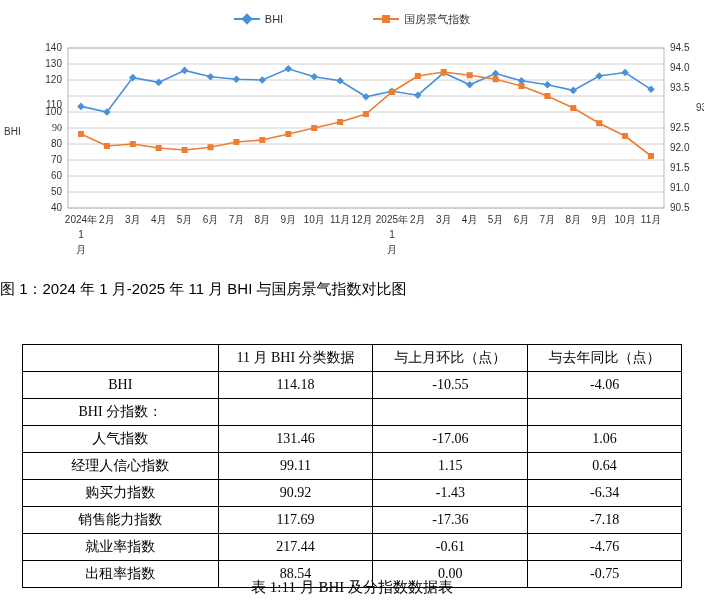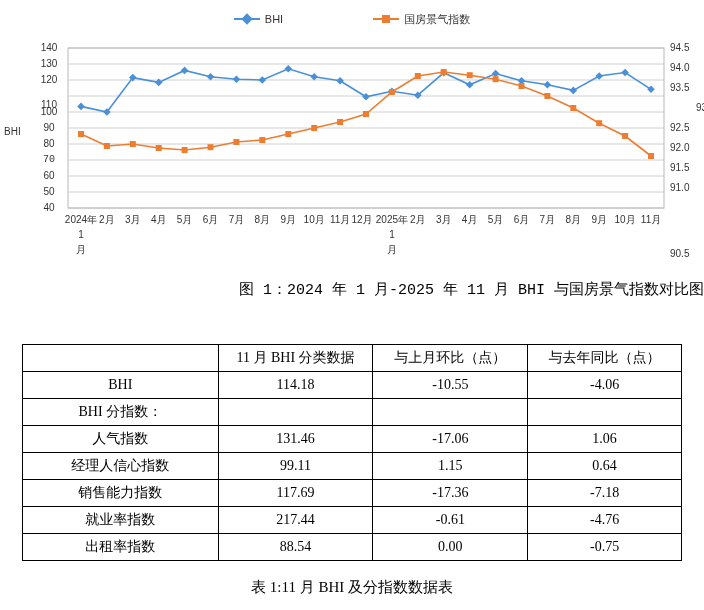--- a/index.html
+++ b/index.html
@@ -79,44 +79,44 @@
     font-family: "Liberation Sans", sans-serif;
     font-size: 10px;
     color: #333;
   }
 
   .tick-label {
     position: absolute;
     font-family: "Liberation Sans", sans-serif;
     font-size: 10px;
     color: #333;
-    text-align: center;
+    text-align: right;
   }
   .tick-label.left { width: 26px; }
   .tick-label.right { width: 30px; text-align: left; }
 
   .xtick {
     position: absolute;
     font-family: "Liberation Sans", sans-serif;
     font-size: 10px;
     color: #333;
     text-align: center;
     line-height: 15px;
     white-space: pre-line;
   }
 
   
   #figure-caption {
     position: absolute;
     top: 280px;
     left: 0;
     width: 704px;
-    text-align: right;
+    text-align: left;
     font-size: 15px;
-    font-family: Liberation Mono, monospace;
+    font-family: Liberation Sans, sans-serif;
   }
 
   
   #data-table-wrap {
     position: absolute;
     top: 344px;
     left: 22px;
     width: 660px;
   }
   table {
@@ -231,29 +231,29 @@
         <rect x="544.4" y="63.0" width="6" height="6" fill="#ed7d31"></rect>
         <rect x="570.3" y="75.0" width="6" height="6" fill="#ed7d31"></rect>
         <rect x="596.2" y="90.2" width="6" height="6" fill="#ed7d31"></rect>
         <rect x="622.1" y="103.0" width="6" height="6" fill="#ed7d31"></rect>
         <rect x="648.0" y="123.0" width="6" height="6" fill="#ed7d31"></rect>
       </svg>
     <div id="tick-layer">
         <div class="tick-label left" style="left: 36px; top: 172px;">40</div>
         <div class="tick-label left" style="left: 36px; top: 156px;">50</div>
         <div class="tick-label left" style="left: 36px; top: 140px;">60</div>
-        <div class="tick-label left" style="left: 36px; top: 124px; font-family: Liberation Mono, monospace;">70</div>
+        <div class="tick-label left" style="left: 36px; top: 124px;">70</div>
         <div class="tick-label left" style="left: 36px; top: 108px;">80</div>
-        <div class="tick-label left" style="left: 36px; top: 92px;">90</div>
+        <div class="tick-label left" style="left: 36px; top: 92px; font-family: Liberation Serif, serif;">90</div>
         <div class="tick-label left" style="left: 36px; top: 76px;">100</div>
         <div class="tick-label left" style="left: 36px; top: 60px; margin-top: 9px;">110</div>
         <div class="tick-label left" style="left: 36px; top: 44px;">120</div>
         <div class="tick-label left" style="left: 36px; top: 28px;">130</div>
         <div class="tick-label left" style="left: 36px; top: 12px;">140</div>
-        <div class="tick-label right" style="left: 670px; top: 172px; margin-top: 46px;">90.5</div>
+        <div class="tick-label right" style="left: 670px; top: 172px;">90.5</div>
         <div class="tick-label right" style="left: 670px; top: 152px;">91.0</div>
         <div class="tick-label right" style="left: 670px; top: 132px;">91.5</div>
         <div class="tick-label right" style="left: 670px; top: 112px;">92.0</div>
         <div class="tick-label right" style="left: 670px; top: 92px;">92.5</div>
         <div class="tick-label right" style="left: 696px; top: 72px;">93.0</div>
         <div class="tick-label right" style="left: 670px; top: 52px;">93.5</div>
         <div class="tick-label right" style="left: 670px; top: 32px;">94.0</div>
         <div class="tick-label right" style="left: 670px; top: 12px;">94.5</div>
         <div class="xtick" style="width: 34px; left: 63.9565px; top: 182px;">2024年
 1
@@ -323,20 +323,26 @@
           <td>-17.06</td>
           <td>1.06</td>
         </tr>
         <tr>
           <td>经理人信心指数</td>
           <td>99.11</td>
           <td>1.15</td>
           <td>0.64</td>
         </tr>
         <tr>
+          <td>购买力指数</td>
+          <td>90.92</td>
+          <td>-1.43</td>
+          <td>-6.34</td>
+        </tr>
+        <tr>
           <td>销售能力指数</td>
           <td>117.69</td>
           <td>-17.36</td>
           <td>-7.18</td>
         </tr>
         <tr>
           <td>就业率指数</td>
           <td>217.44</td>
           <td>-0.61</td>
           <td>-4.76</td>

